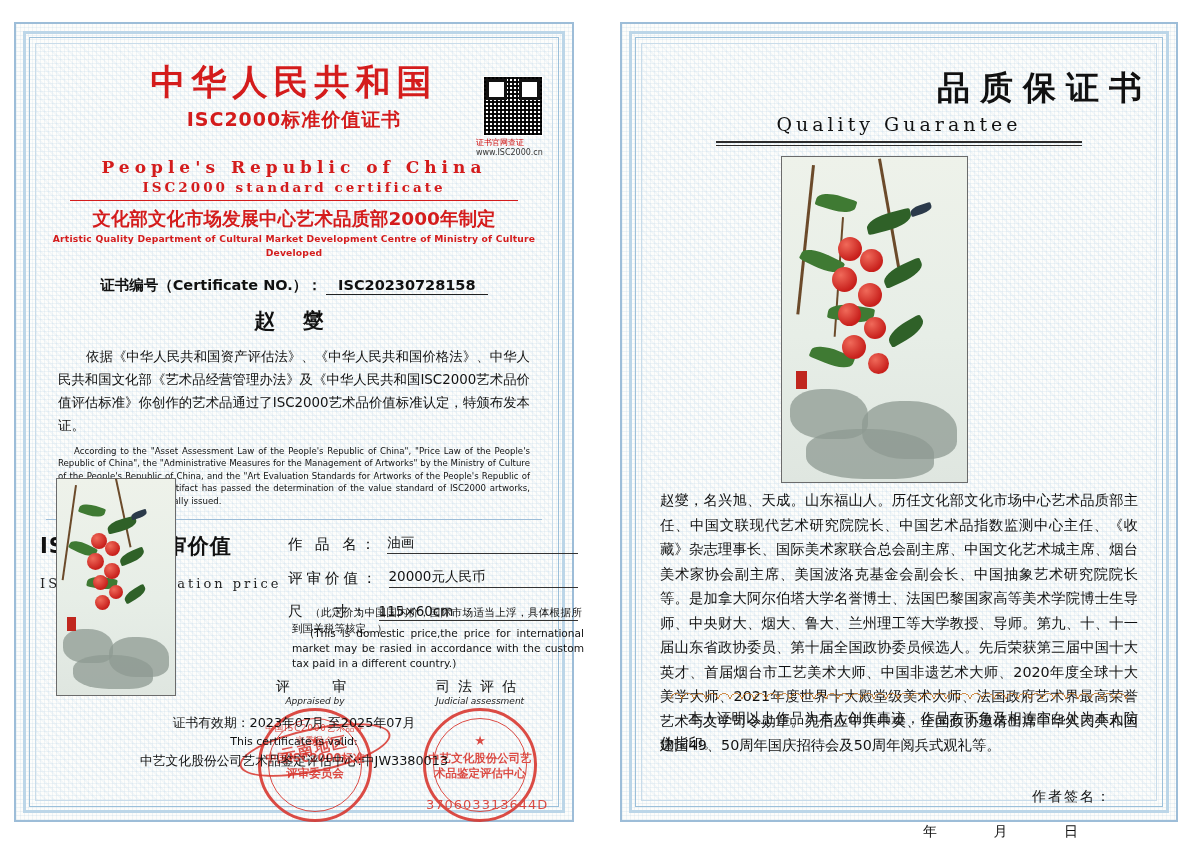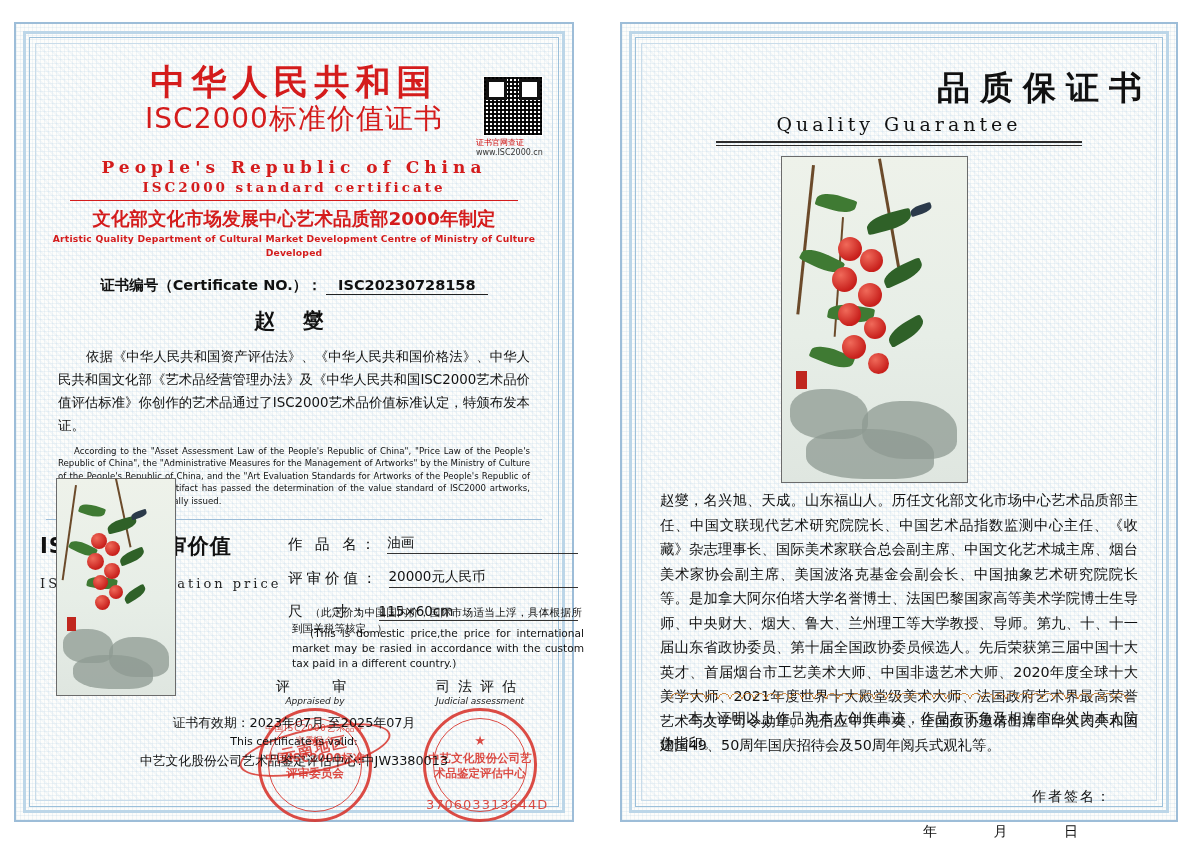--- a/index.html
+++ b/index.html
@@ -38,21 +38,21 @@
   }
 
   
   .l-head{position:relative;text-align:center;padding-top:14px;}
   .t-cn1{
     font-family:"DejaVu Sans","Liberation Sans",sans-serif;
     font-weight:bold;color:#d41c1c;font-size:35px;letter-spacing:6px;
     line-height:40px;
   }
   .t-cn2{
-    font-weight:normal;color:#d41c1c;font-size:28px;letter-spacing:1px;line-height:34px;
+    font-weight:bold;color:#d41c1c;font-size:19px;letter-spacing:1px;line-height:34px;
   }
   .t-en1{
     color:#d41c1c;font-weight:bold;font-size:17px;letter-spacing:5px;line-height:22px;
     font-family:"DejaVu Serif","Liberation Serif",serif;
     margin-top:20px;
   }
   .t-en2{
     color:#d41c1c;font-weight:bold;font-size:13.5px;letter-spacing:3px;line-height:19px;
     font-family:"DejaVu Serif","Liberation Serif",serif;
   }

